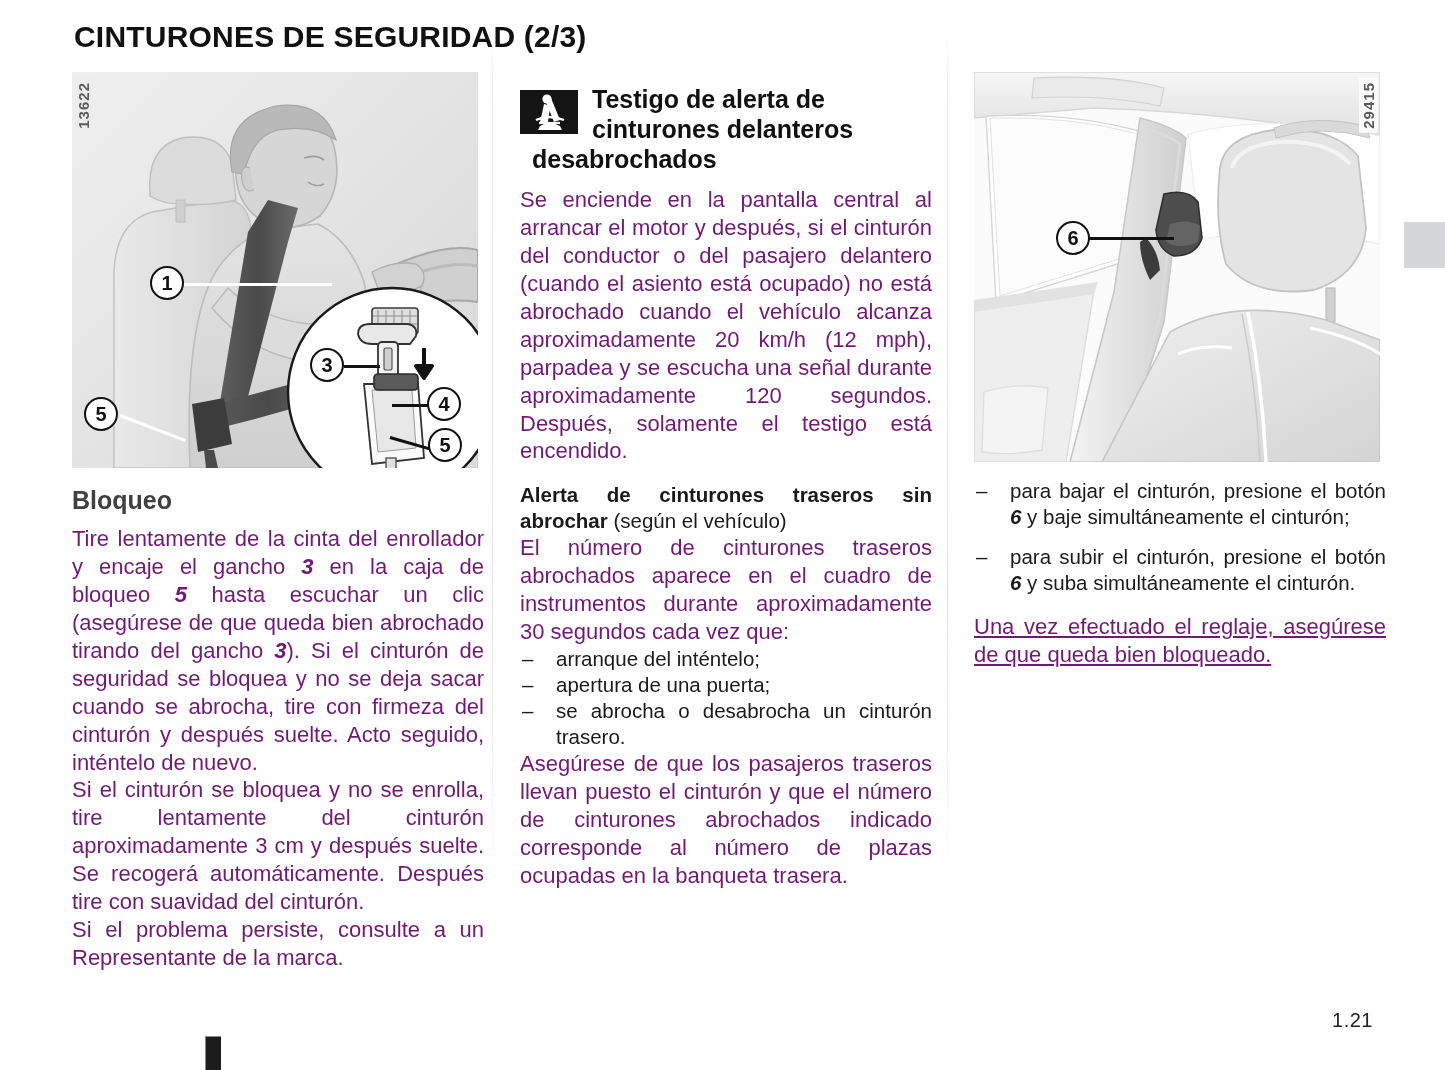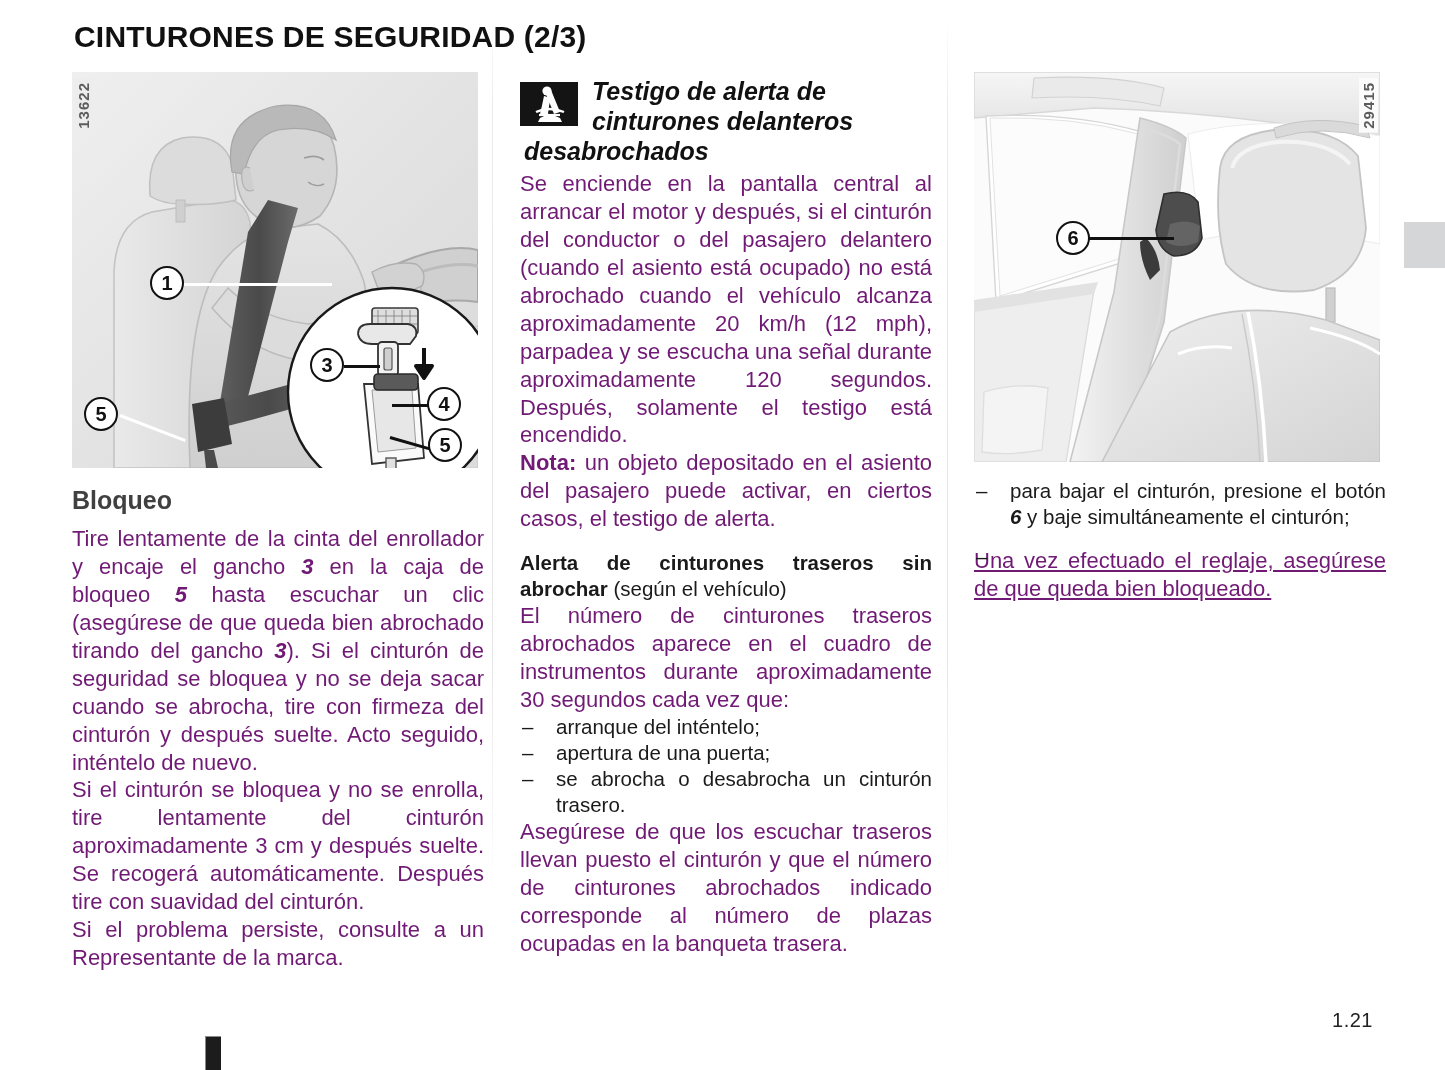--- a/index.html
+++ b/index.html
@@ -138,26 +138,25 @@
   }
   .pictogram {
     float: left;
     width: 58px;
     height: 44px;
     background: #141414;
     margin: 6px 14px 2px 0;
     position: relative;
   }
   .pict-head h2 {
-    margin: 4px;
+    margin: 12px;
     font-size: 25px;
     font-weight: bold;
     line-height: 1.2;
     color: #111;
-    font-style: italic;
   }
 
   
   ul.dash-list {
     list-style: none;
     margin: 0;
     padding: 0;
   }
   ul.dash-list li {
     position: relative;
@@ -353,35 +352,34 @@
 
           <path d="M31 8 L40 30 L34 32 L26 12 Z" fill="#ffffff"></path>
 
           <path d="M19 33 L40 33" stroke="#ffffff" stroke-width="2.2"></path>
         </svg>
       </div>
       <h2>Testigo de alerta de cinturones delanteros desabrochados</h2>
     </div>
 
     <p class="body" style="margin-top:4px;"><span>Se enciende en la pantalla central al arrancar el motor y después, si el cinturón del conductor o del pasajero delantero (cuando el asiento está ocupado) no está abrochado cuando el vehículo alcanza aproximadamente 20 km/h (12 mph), parpadea y se escucha una señal durante aproximadamente 120 segundos. Después, solamente el testigo está encendido.</span></p>
-    <p class="body"><b class="lead">Nota:</b><span> un objeto depositado en el asiento del pasajero puede activar, en ciertos casos, el testigo de alerta.</span></p>
 
     <div class="sub-bold gap">
       <b>Alerta de cinturones traseros sin abrochar</b><span style="font-weight:normal;"> (según el vehículo)</span>
     </div>
 
     <p class="body">El número de cinturones traseros abrochados aparece en el cuadro de instrumentos  durante aproximadamente 30 segundos cada vez que:</p>
 
     <ul class="dash-list">
       <li><span class="dash">–</span><span>arranque del inténtelo;</span></li>
       <li><span class="dash">–</span><span>apertura de una puerta;</span></li>
       <li><span class="dash">–</span><span>se abrocha o desabrocha un cinturón trasero.</span></li>
     </ul>
 
-    <p class="body">Asegúrese de que los escuchar traseros llevan puesto el cinturón y que el número de cinturones abrochados indicado corresponde al número de plazas ocupadas en la banqueta trasera.</p>
+    <p class="body">Asegúrese de que los pasajeros traseros llevan puesto el cinturón y que el número de cinturones abrochados indicado corresponde al número de plazas ocupadas en la banqueta trasera.</p>
   </div>
 
   <div class="col col-3">
 
     <div class="figure figure-3">
       <svg class="fig-canvas" viewBox="0 0 406 390" preserveAspectRatio="none">
         <defs>
           <linearGradient id="pillarGrad" x1="0" y1="0" x2="1" y2="0">
             <stop offset="0%" stop-color="#f3f3f3"></stop>
             <stop offset="45%" stop-color="#e3e3e3"></stop>
@@ -435,21 +433,21 @@
       <div class="fig-id fig-id-right">29415</div>
 
       <div class="leader" style="left:115px; top:165px; width:85px;"></div>
       <div class="callout" style="left:82px; top:149px;">6</div>
     </div>
 
 
 
     <ul class="dash-list spaced" style="margin-top:16px;">
       <li><span class="dash">–</span><span><span>para bajar el cinturón, presione el botón </span><b class="ref">6</b><span> y baje simultáneamente el cinturón;</span></span></li>
-      <li><span class="dash">–</span></li>
+      <li><span class="dash">–</span><span><span>para subir el cinturón, presione el botón </span><b class="ref">6</b><span> y suba simultáneamente el cinturón.</span></span></li>
     </ul>
 
     <p class="body" style="margin-top:17px;text-decoration:underline;">Una vez efectuado el reglaje, asegúrese de que queda bien bloqueado.</p>
   </div>
 </div>
 
 <div class="page-number">1.21</div>
 <div class="edge-tab"></div>
 <div class="binding-mark"></div>
 

